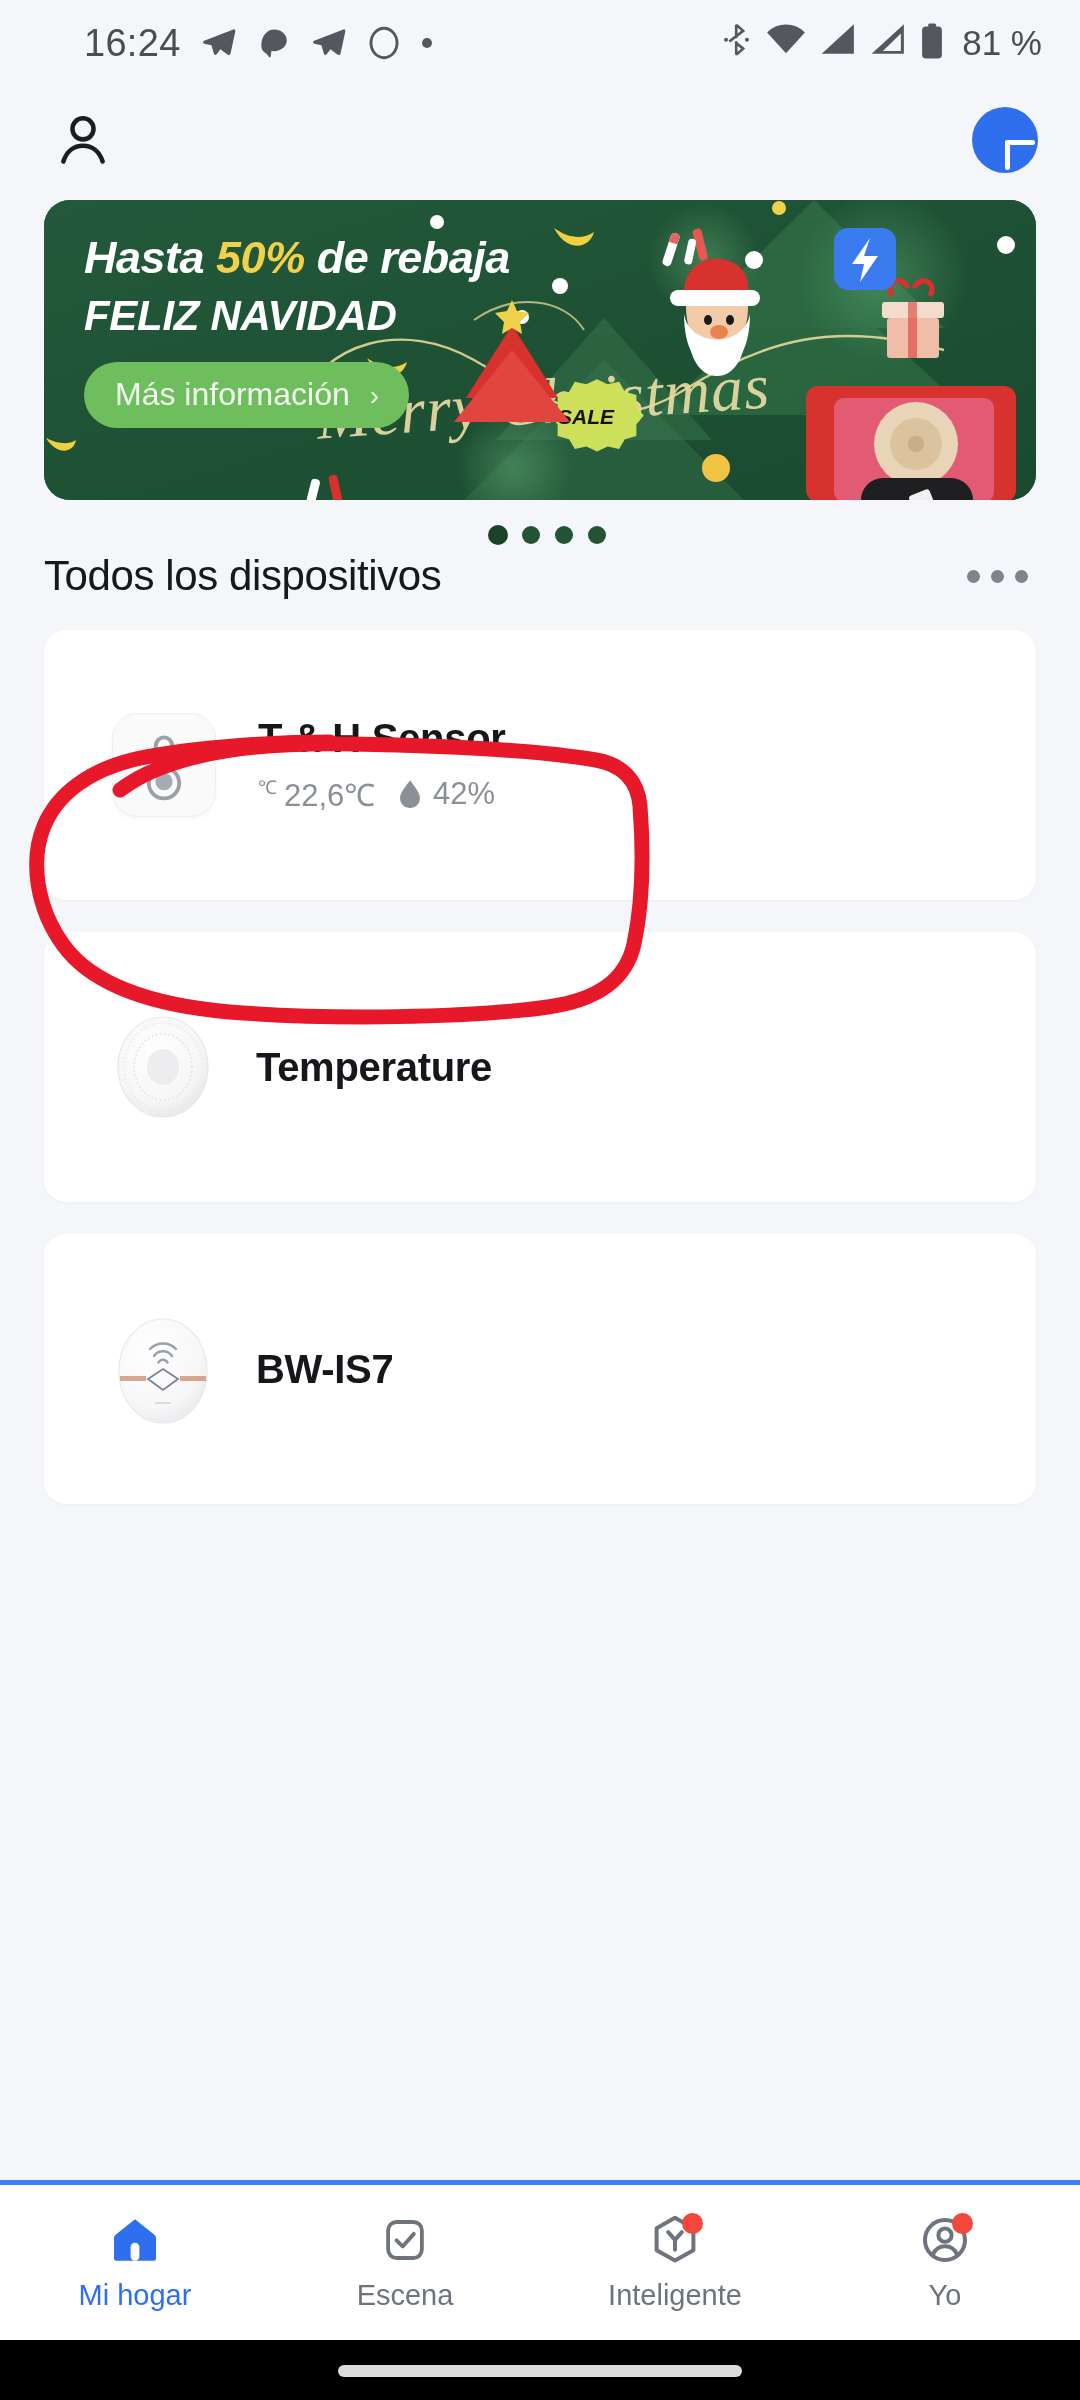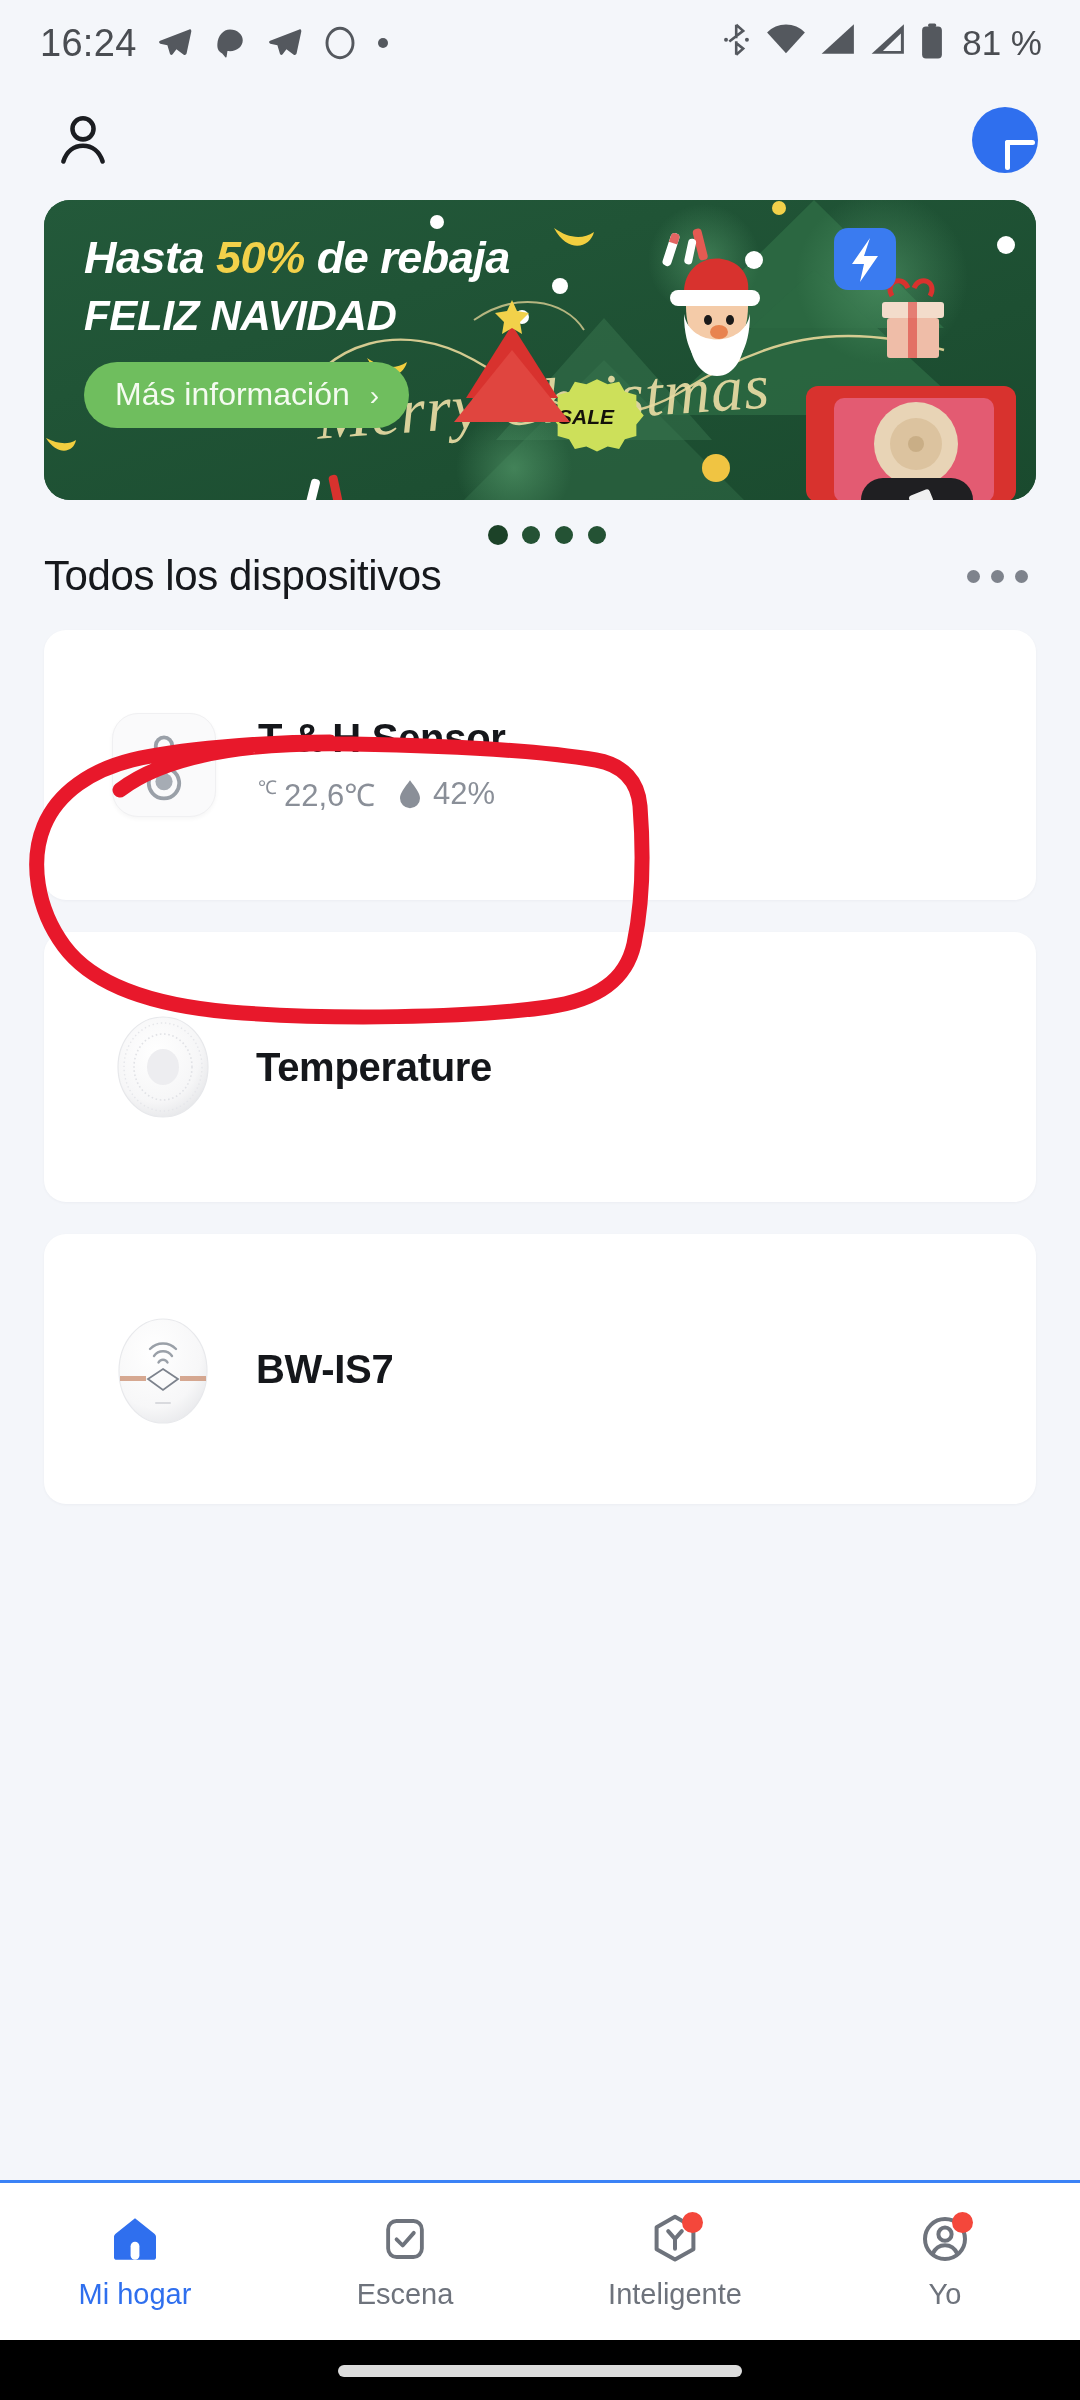--- a/index.html
+++ b/index.html
@@ -9,21 +9,21 @@
     background:#F4F6FA;
     position:relative;
     overflow:hidden;
   }
 
   
   .statusbar {
     height:86px; display:flex; align-items:center;
     justify-content:space-between; padding:0 38px 0 40px;
   }
-  .sb-left { display:flex; align-items:center; gap:19px; }
+  .sb-left { display:flex; align-items:center; gap:19px;margin-left:44px; }
   .sb-time { font-size:38px; color:#4A4D52; letter-spacing:.3px; }
   .sb-right { display:flex; gap:14px; }
   .sb-batt-txt { font-size:35px; color:#4A4D52; margin-left:4px; }
   .ico { display:block; }
 
   
   .header {
     height:108px; display:flex; align-items:center;
     justify-content:space-between; padding:0 42px 0 52px;
   }
@@ -88,21 +88,21 @@
   
   .round-dev { width:102px; height:104px; position:relative; }
   .plug-dev  { width:104px; height:120px; position:relative; }
 
   
   .annot { position:absolute; left:0; top:0; pointer-events:none; z-index:40; }
 
   
   .nav {
     position:absolute; left:0; bottom:60px; width:1080px; height:160px;
-    background:#fff; display:flex; border-top:3px solid #3b82f6;
+    background:#fff; display:flex; border-top:5px solid #3b82f6;
   }
   .nav-item { flex:1; display:flex; flex-direction:column; align-items:center; justify-content:center; gap:13px; }
   .nav-lbl { font-size:29px; color:#6E737C; }
   .nav-item.active .nav-lbl { color:#2F6FEE; }
   .nav-ico { position:relative; width:56px; height:52px; display:flex; align-items:center; justify-content:center; }
   .badge { position:absolute; width:21px; height:21px; border-radius:50%; background:#F4473B; top:-1px; right:0; }
 
   .gesture-bar { position:absolute; left:0; bottom:0; width:1080px; height:60px; background:#000; }
   .gesture-pill {
     position:absolute; left:50%; transform:translateX(-50%); bottom:23px;

